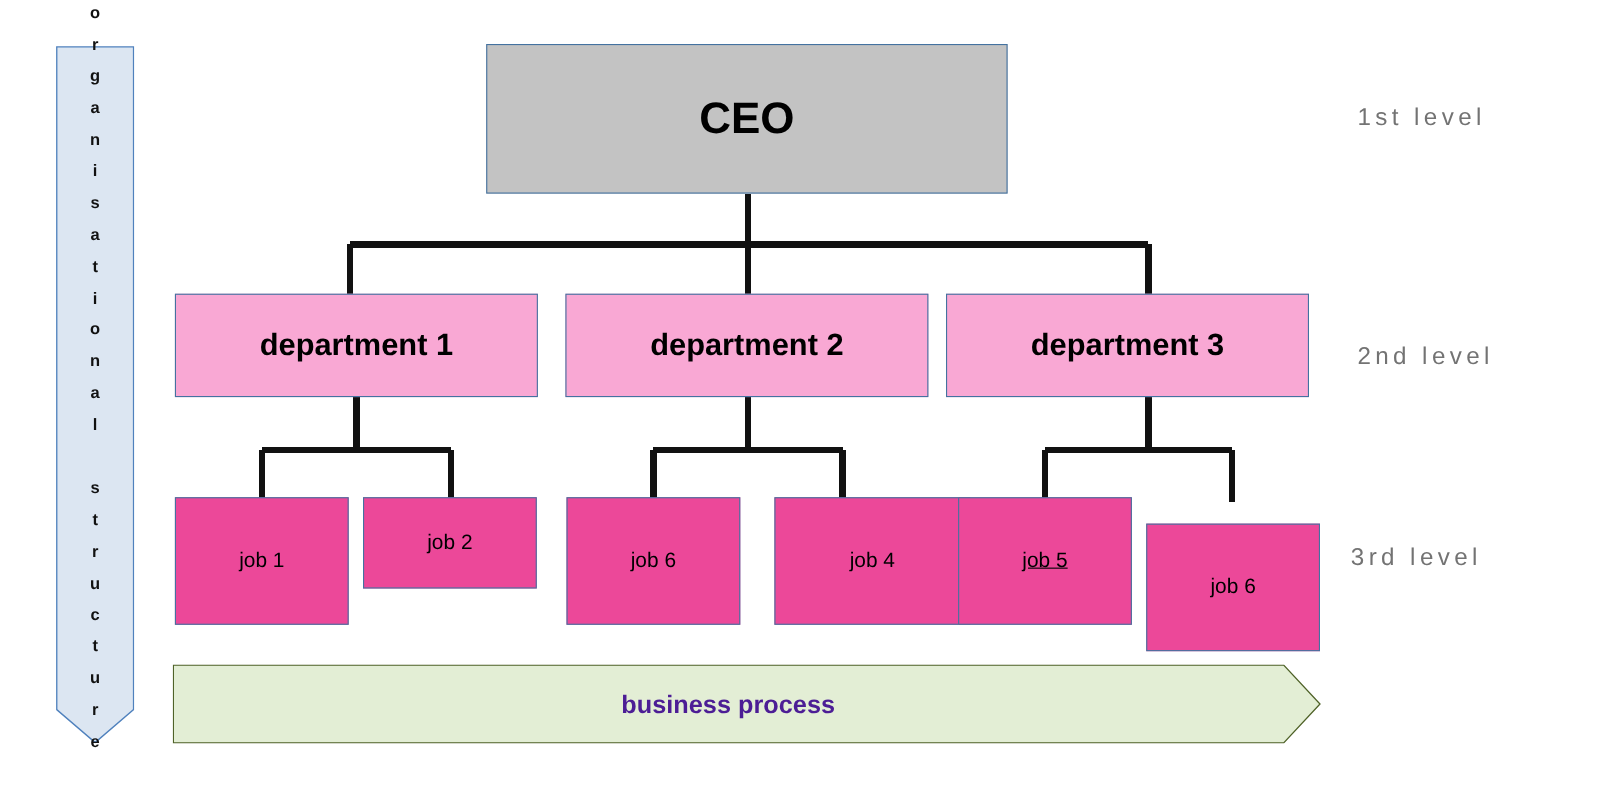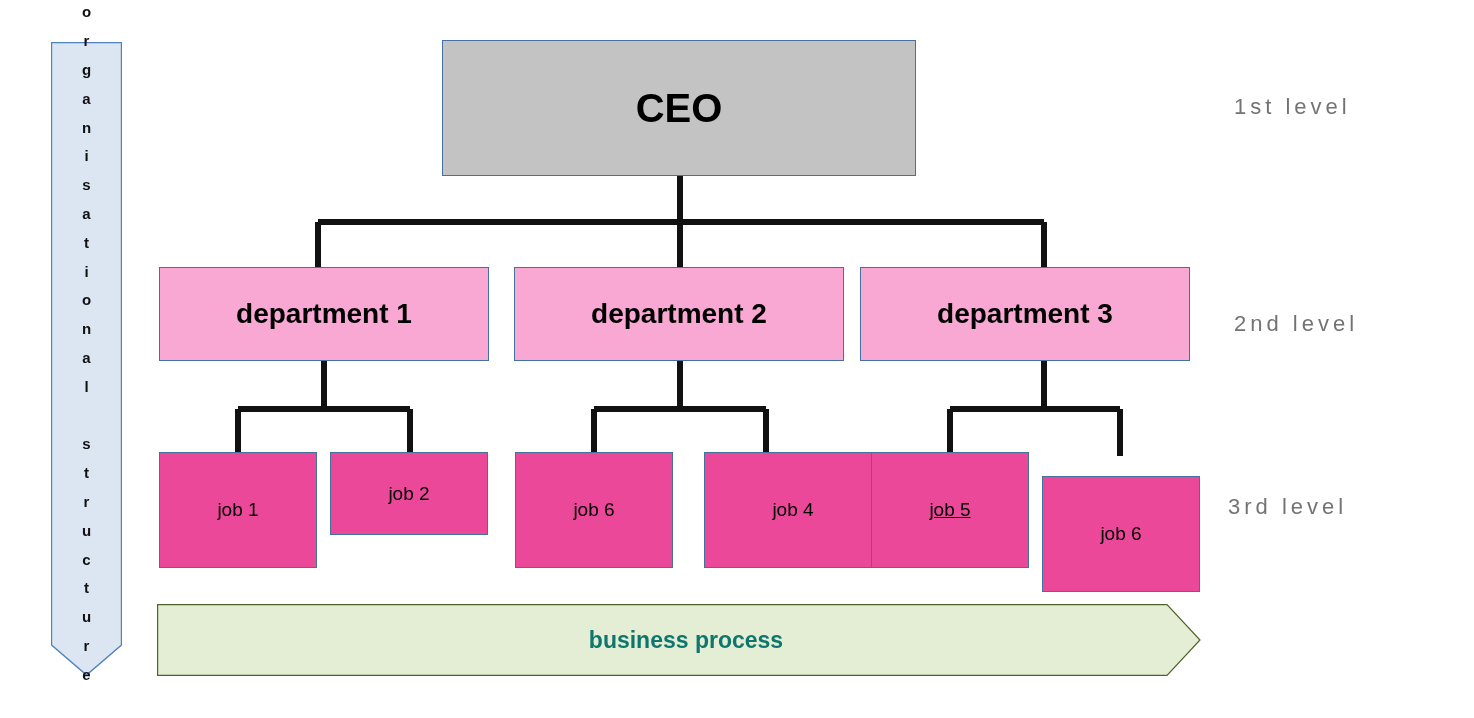--- a/index.html
+++ b/index.html
@@ -117,23 +117,22 @@
     position: absolute;
     left: 0;
     top: 0;
     width: 1010px;
     height: 72px;
     display: flex;
     align-items: center;
     justify-content: center;
     font-size: 23px;
     font-weight: bold;
-    color: #0f766e;
+    color: #4c1d95;
     pointer-events: none;
-    padding-left: 24px;
   }
 </style>
 </head>
 <body>
 
 <div id="canvas">
 
   <div class="side-arrow">
     <svg width="71" height="634" viewBox="0 0 71 634">
       <polygon points="0.5,0.5 70.5,0.5 70.5,603 35.5,633 0.5,603" fill="#dce6f2" stroke="#4f81bd" stroke-width="1.4"></polygon>

